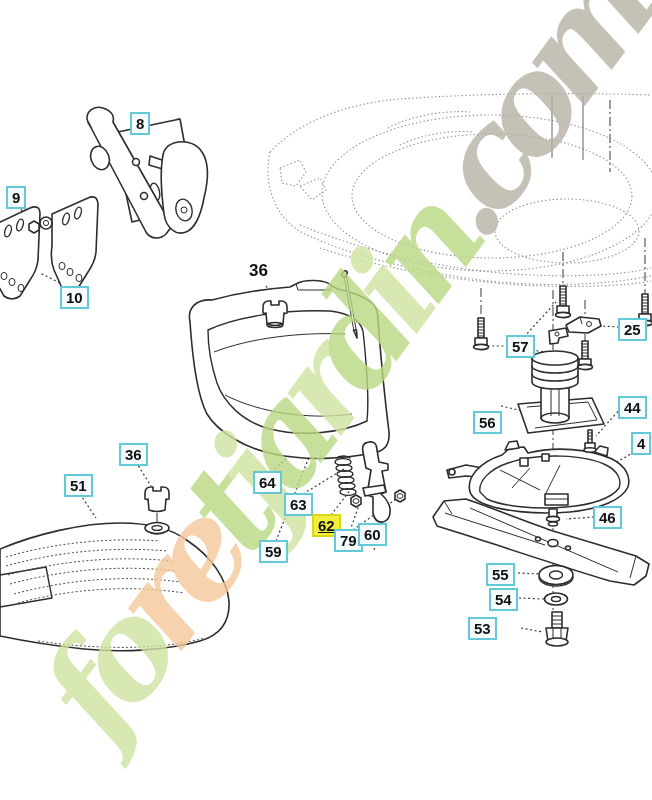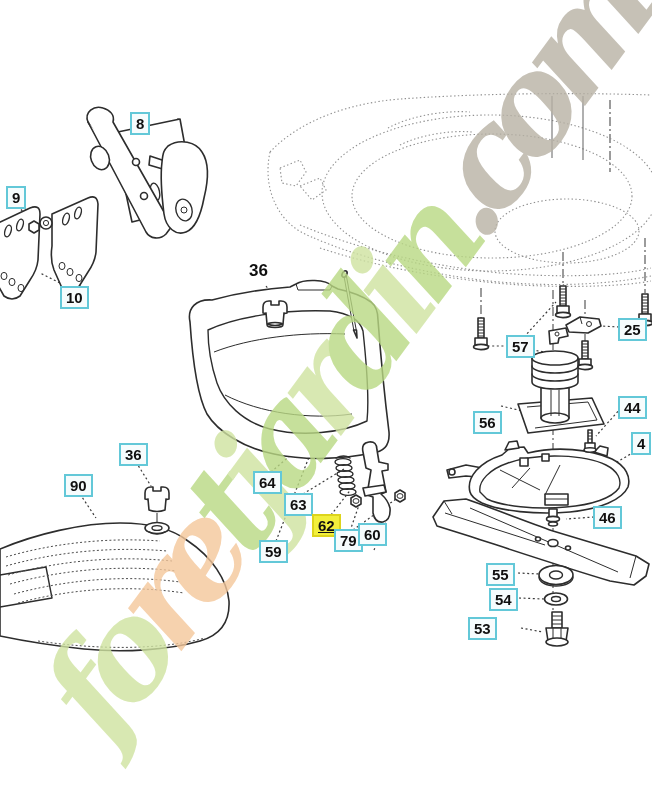--- a/index.html
+++ b/index.html
@@ -297,21 +297,21 @@
 <div class="callout plain" style="left:249px;top:261px">36</div>
 <div class="callout" style="left:618px;top:318px">25</div>
 <div class="callout" style="left:506px;top:335px">57</div>
 <div class="callout" style="left:473px;top:411px">56</div>
 <div class="callout" style="left:618px;top:396px">44</div>
 <div class="callout" style="left:631px;top:432px">4</div>
 <div class="callout" style="left:593px;top:506px">46</div>
 <div class="callout" style="left:486px;top:563px">55</div>
 <div class="callout" style="left:489px;top:588px">54</div>
 <div class="callout" style="left:468px;top:617px">53</div>
-<div class="callout" style="left:64px;top:474px">90</div>
+<div class="callout" style="left:64px;top:474px">51</div>
 <div class="callout" style="left:119px;top:443px">36</div>
 <div class="callout" style="left:253px;top:471px">64</div>
 <div class="callout" style="left:284px;top:493px">63</div>
 <div class="callout hl" style="left:312px;top:514px">62</div>
 <div class="callout" style="left:334px;top:529px">79</div>
 <div class="callout" style="left:259px;top:540px">59</div>
 <div class="callout" style="left:358px;top:523px">60</div>
 
 </div>
 

